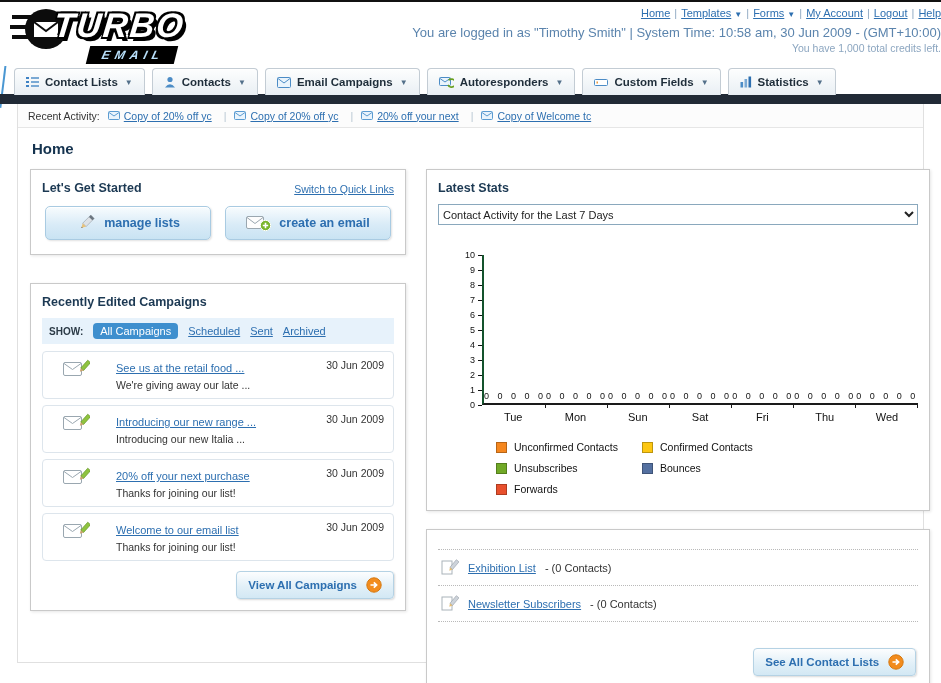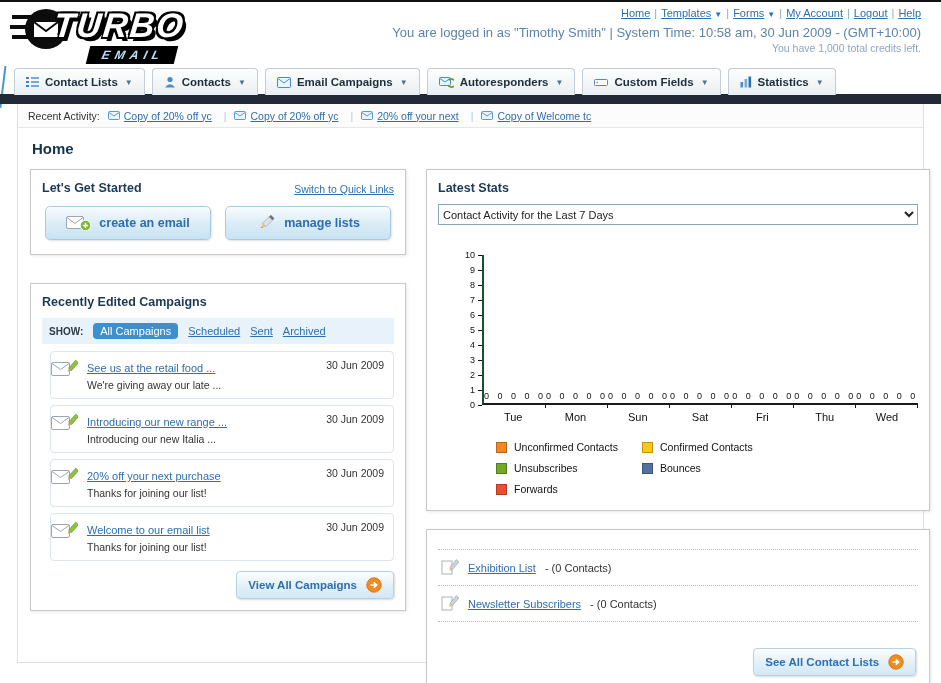--- a/index.html
+++ b/index.html
@@ -15,21 +15,21 @@
   .deco-dot-right { position:absolute; right:-5px; top:3px; width:13px; height:13px; border-radius:50%; background:#3f8ecb; }
 
   
   .header { position:absolute; top:0; left:0; right:0; height:64px; background:#fff; }
   .logo { position:absolute; left:10px; top:4px; display:flex; align-items:flex-start; cursor:pointer; }
   .logo-text { margin-left:-14px; }
   .logo-turbo { display:block; font-size:34px; font-weight:bold; font-style:italic; letter-spacing:2px; color:#fff;
     text-shadow:-2px -2px 0 #000, 2px -2px 0 #000, -2px 2px 0 #000, 2px 2px 0 #000, 4px 4px 0 #000; transform:skewX(-6deg); }
   .logo-email { display:inline-block; background:#000; color:#b9e0fb; font-style:italic; font-weight:bold; font-size:12px;
     letter-spacing:5px; padding:2px 12px 2px 14px; transform:skewX(-14deg); margin:-4px 0 0 34px; }
-  .header-right { position:absolute; right:20px; top:5px; text-align:right; font-size:11px; }
+  .header-right { position:absolute; right:0; top:5px; text-align:right; font-size:11px; }
   .top-links { color:#9ab0c6; }
   .top-links a { font-size:11px; }
   .top-links .sep { color:#8fa9c2; margin:0 4px; }
   .caret { font-size:8px; color:#2d6fb0; }
   .login-line { margin-top:6px; color:#5b84ad; font-size:13px; }
   .credits-line { margin-top:2px; color:#8ca6c0; font-size:10.5px; }
 
   
   .nav-area { position:absolute; top:64px; left:0; right:0; height:38px; }
   .nav-strip { position:absolute; top:28px; left:0; width:100%; height:10px; background:#212a36; }
@@ -66,22 +66,22 @@
     background:linear-gradient(#f8fcfe,#d9ebf7 55%,#c9e3f3); display:flex; align-items:center; justify-content:center; gap:8px;
     color:#2d6fb0; font-weight:bold; font-size:12.5px; cursor:pointer; box-shadow:inset 0 1px 0 #fff, 1px 1px 2px rgba(0,0,0,.12); }
 
   
   .campaigns-panel { margin-top:28px; }
   .show-bar { margin-top:9px; background:#e7f2fb; padding:5px 7px; display:flex; align-items:center; gap:10px; font-size:11px; }
   .show-label { color:#2b3a46; font-size:10px; font-weight:bold; }
   .show-tab-selected { background:#3e8fce; color:#fff; padding:2px 7px; border-radius:4px; font-size:11px; text-decoration:none; }
   .show-bar a { font-size:11px; }
   .campaign-list { margin-top:7px; }
-  .campaign-item { position:relative; border:1px solid #dde5ec; border-radius:4px; margin-bottom:6px; padding:6px 8px 7px 0;
-    display:flex; gap:9px; align-items:flex-start; cursor:pointer;margin-left:8px; }
+  .campaign-item { position:relative; border:1px solid #dde5ec; border-radius:4px; margin-bottom:6px; padding:6px 8px 7px 20px;
+    display:flex; gap:26px; align-items:flex-start; cursor:pointer; }
   .campaign-text a { font-size:11px; }
   .campaign-sub { font-size:10.5px; color:#333; margin-top:3px; }
   .campaign-date { position:absolute; right:9px; top:7px; font-size:10.5px; color:#333; }
   .panel-footer { display:flex; justify-content:flex-end; margin-top:10px; }
   .cta-btn { display:inline-flex; align-items:center; gap:9px; border:1px solid #b5d2e4; border-radius:4px;
     background:linear-gradient(#fcfdfe,#e2f0f8 55%,#d3e8f4); padding:5px 11px; color:#2d6fb0; font-weight:bold; font-size:11.5px;
     cursor:pointer; box-shadow:1px 1px 2px rgba(0,0,0,.15); }
 
   
   .stats-select { width:100%; margin-top:9px; height:21px; font-size:11px; color:#222; border:1px solid #8aa8bd;
@@ -280,41 +280,41 @@
         <div class="left-col">
 
           <div class="panel">
             <div class="gs-header">
               <span class="panel-title">Let's Get Started</span>
               <a>Switch to Quick Links</a>
             </div>
             <div class="gs-buttons">
               <div class="gs-btn">
                 <span class="icon">
-                  <svg width="25" height="18">
-                      <rect x="0.5" y="2.5" width="17" height="12" rx="1.5" fill="#fdfdfd" stroke="#9aa7b0"></rect>
-                      <path d="M1 3.5 L9 9.5 L17 3.5" fill="none" stroke="#9aa7b0"></path>
-                      <circle cx="19.5" cy="11.5" r="5.2" fill="#7ab52c" stroke="#fff"></circle>
-                      <path d="M19.5 8.8 v5.4 M16.8 11.5 h5.4" stroke="#fff" stroke-width="1.6"></path>
-                    </svg>
-                </span>
-                <span>create an email</span>
-              </div>
-              <div class="gs-btn">
-                <span class="icon">
                   <svg width="20" height="20" viewBox="0 0 20 20">
                       <g transform="rotate(45 10 10)">
                         <rect x="7.8" y="1" width="4.8" height="11.5" fill="#dde2e7" stroke="#97a0a8" stroke-width="0.6"></rect>
                         <rect x="7.8" y="1" width="4.8" height="2.6" fill="#6b7680"></rect>
                         <path d="M7.8 12.5 l2.4 4.2 2.4 -4.2z" fill="#e8c27a"></path>
                         <path d="M9.6 15.6 l0.6 1.1 0.6 -1.1z" fill="#333"></path>
                       </g>
                     </svg>
                 </span>
                 <span>manage lists</span>
+              </div>
+              <div class="gs-btn">
+                <span class="icon">
+                  <svg width="25" height="18">
+                      <rect x="0.5" y="2.5" width="17" height="12" rx="1.5" fill="#fdfdfd" stroke="#9aa7b0"></rect>
+                      <path d="M1 3.5 L9 9.5 L17 3.5" fill="none" stroke="#9aa7b0"></path>
+                      <circle cx="19.5" cy="11.5" r="5.2" fill="#7ab52c" stroke="#fff"></circle>
+                      <path d="M19.5 8.8 v5.4 M16.8 11.5 h5.4" stroke="#fff" stroke-width="1.6"></path>
+                    </svg>
+                </span>
+                <span>create an email</span>
               </div>
             </div>
           </div>
 
           <div class="panel campaigns-panel">
             <div class="panel-title">Recently Edited Campaigns</div>
             <div class="show-bar">
               <span class="show-label">SHOW:</span>
               <a class="show-tab-selected">All Campaigns</a>
               <a>Scheduled</a>

